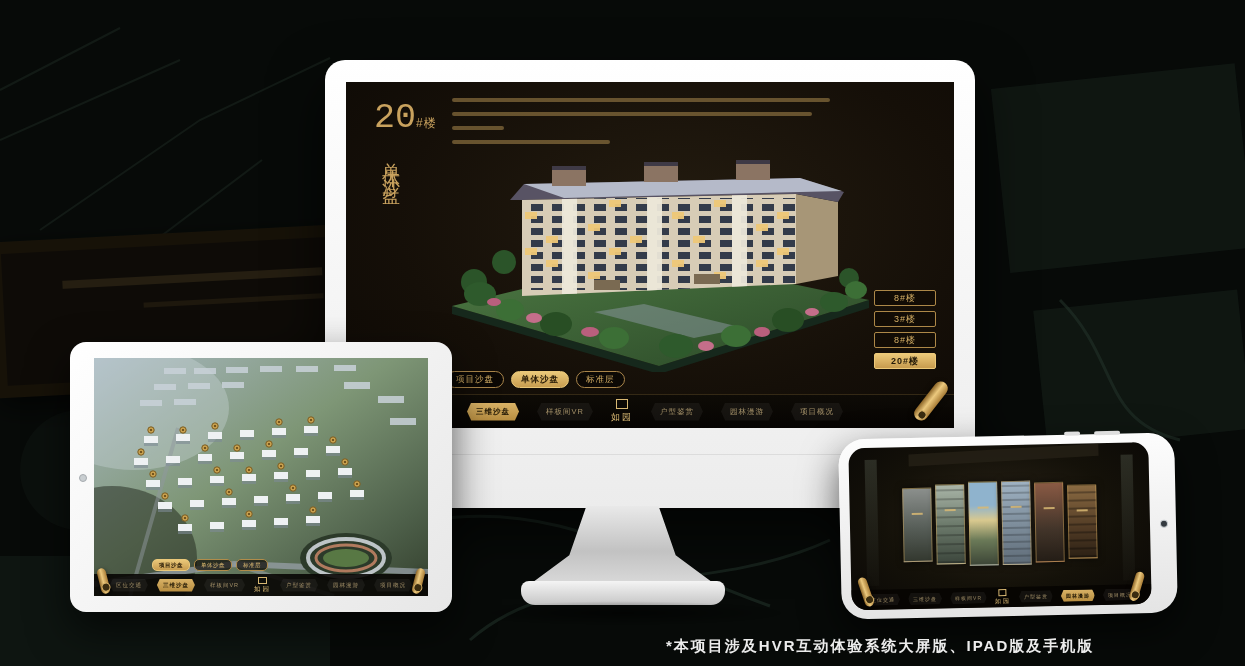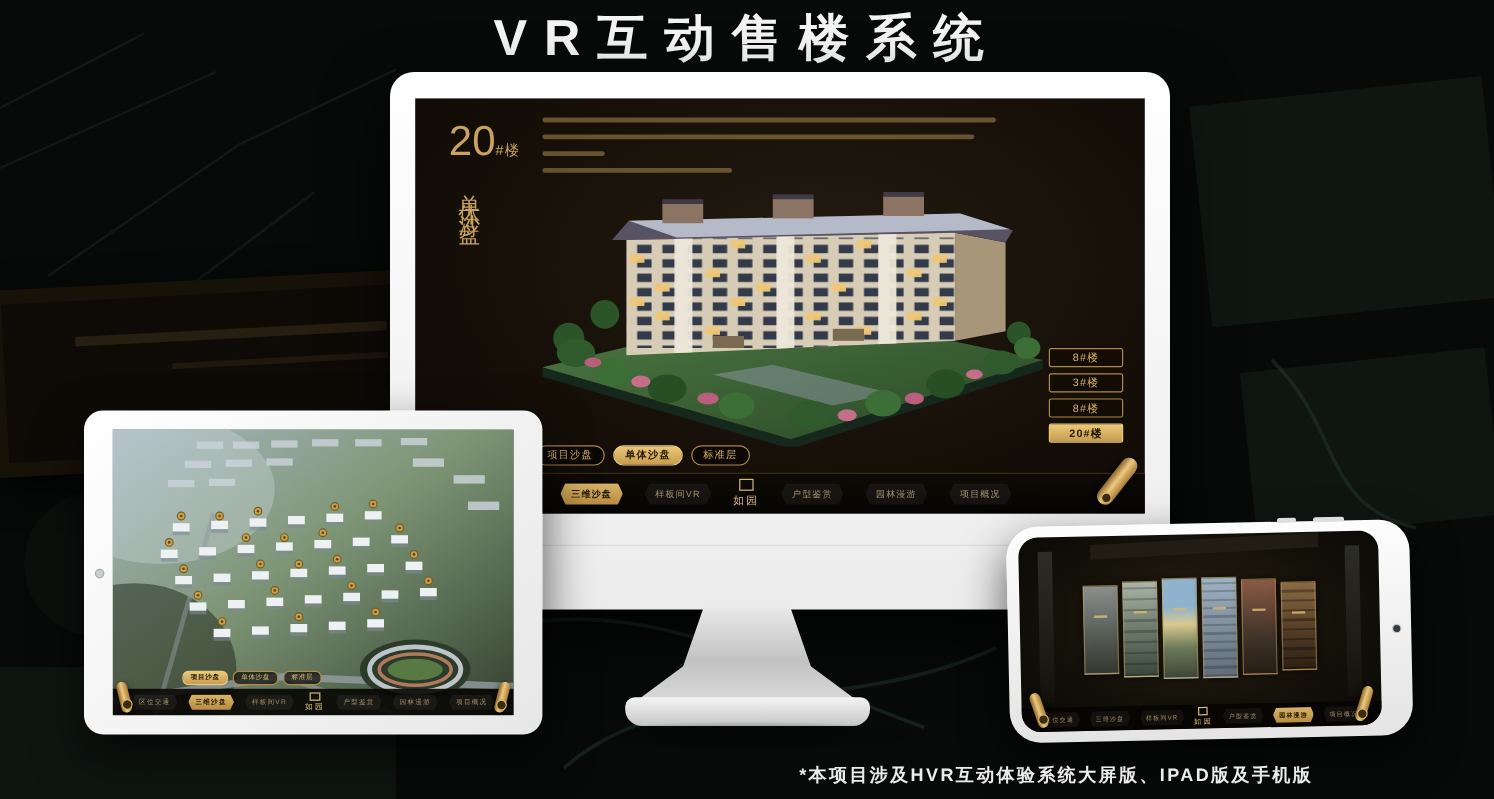--- a/index.html
+++ b/index.html
@@ -34,21 +34,21 @@
   .m-neck{position:absolute;left:50%;top:506px;width:190px;height:82px;transform:translateX(-50%);
           background:linear-gradient(#e9e9e9,#c2c2c2 55%,#dcdcdc);
           clip-path:polygon(31% 0,69% 0,78% 60%,99% 96%,100% 100%,0 100%,1% 96%,22% 60%);}
   .m-base{position:absolute;left:50%;top:581px;width:204px;height:24px;transform:translateX(-50%);
           background:linear-gradient(#f4f4f4,#c6c6c6);border-radius:8px 8px 14px 14px;}
   .m-shadow{position:absolute;left:50%;top:601px;width:320px;height:24px;transform:translateX(-50%);
           background:radial-gradient(ellipse,rgba(0,0,0,.55),transparent 70%);}
 
   
   .blk-title{position:absolute;left:28px;top:16px;color:#c9a25e;}
-  .blk-title .num{font-family:Liberation Sans, sans-serif;font-size:35px;}
+  .blk-title .num{font-family:Liberation Mono, monospace;font-size:35px;}
   .blk-title .suf{font-size:12px;letter-spacing:1px;}
   .blk-sub{position:absolute;left:33px;top:66px;writing-mode:vertical-rl;color:#c9a25e;
            font-size:18px;letter-spacing:8px;height:140px;}
   .para{position:absolute;left:106px;top:16px;}
   .para .pl{height:4px;background:#8a6f3f;opacity:.7;margin-bottom:10px;border-radius:2px;}
 
   .bldg{position:absolute;left:98px;top:60px;}
 
   .floor-btns{position:absolute;left:528px;top:208px;width:62px;}
   .fbtn{height:14px;line-height:14px;font-size:9px;text-align:center;margin-bottom:5px;
@@ -139,21 +139,20 @@
       <path d="M470 640 C 560 560, 700 600, 830 540"></path>
       <path d="M430 520 C 560 500, 640 560, 770 606"></path>
       <path d="M1060 300 C 1120 360, 1100 420, 1180 440"></path>
     </g>
   </svg>
   <div class="plaque">
     <div class="bar"></div>
     <div class="bar b2"></div>
   </div>
 
-  <div class="page-title">VR互动售楼系统</div>
 
   <div class="monitor">
     <div class="m-screen">
 
       <div class="blk-title">
         <span class="num">20</span><span class="suf">#楼</span>
       </div>
       <div class="blk-sub">单体沙盘</div>
 
       <div class="para">

